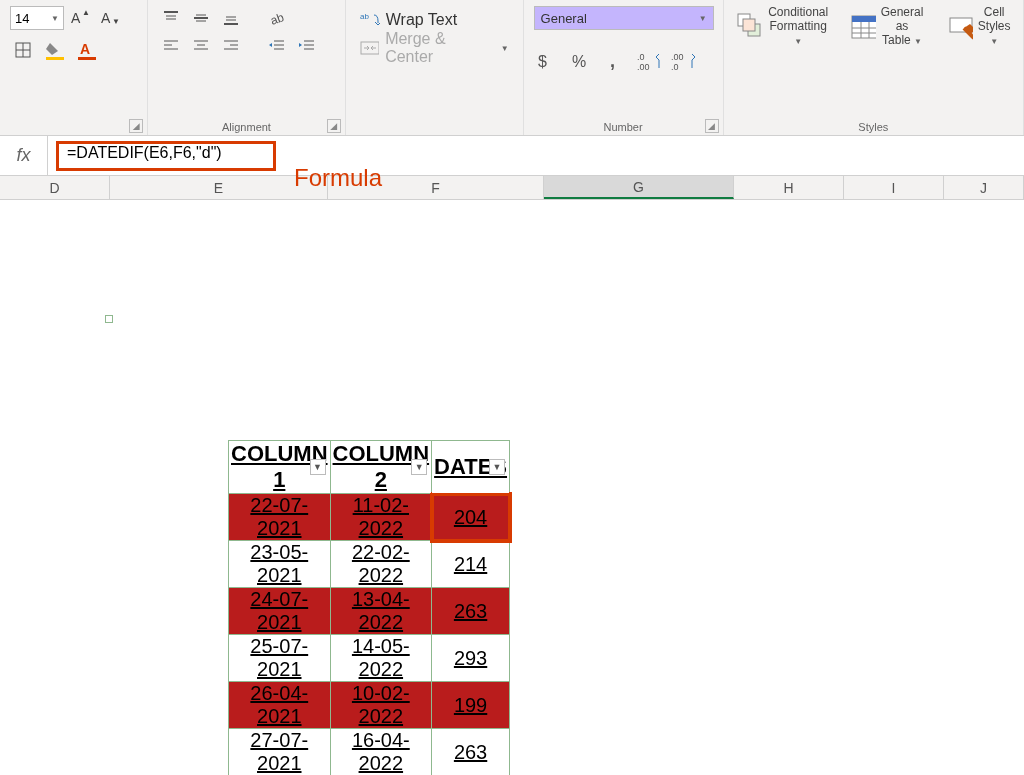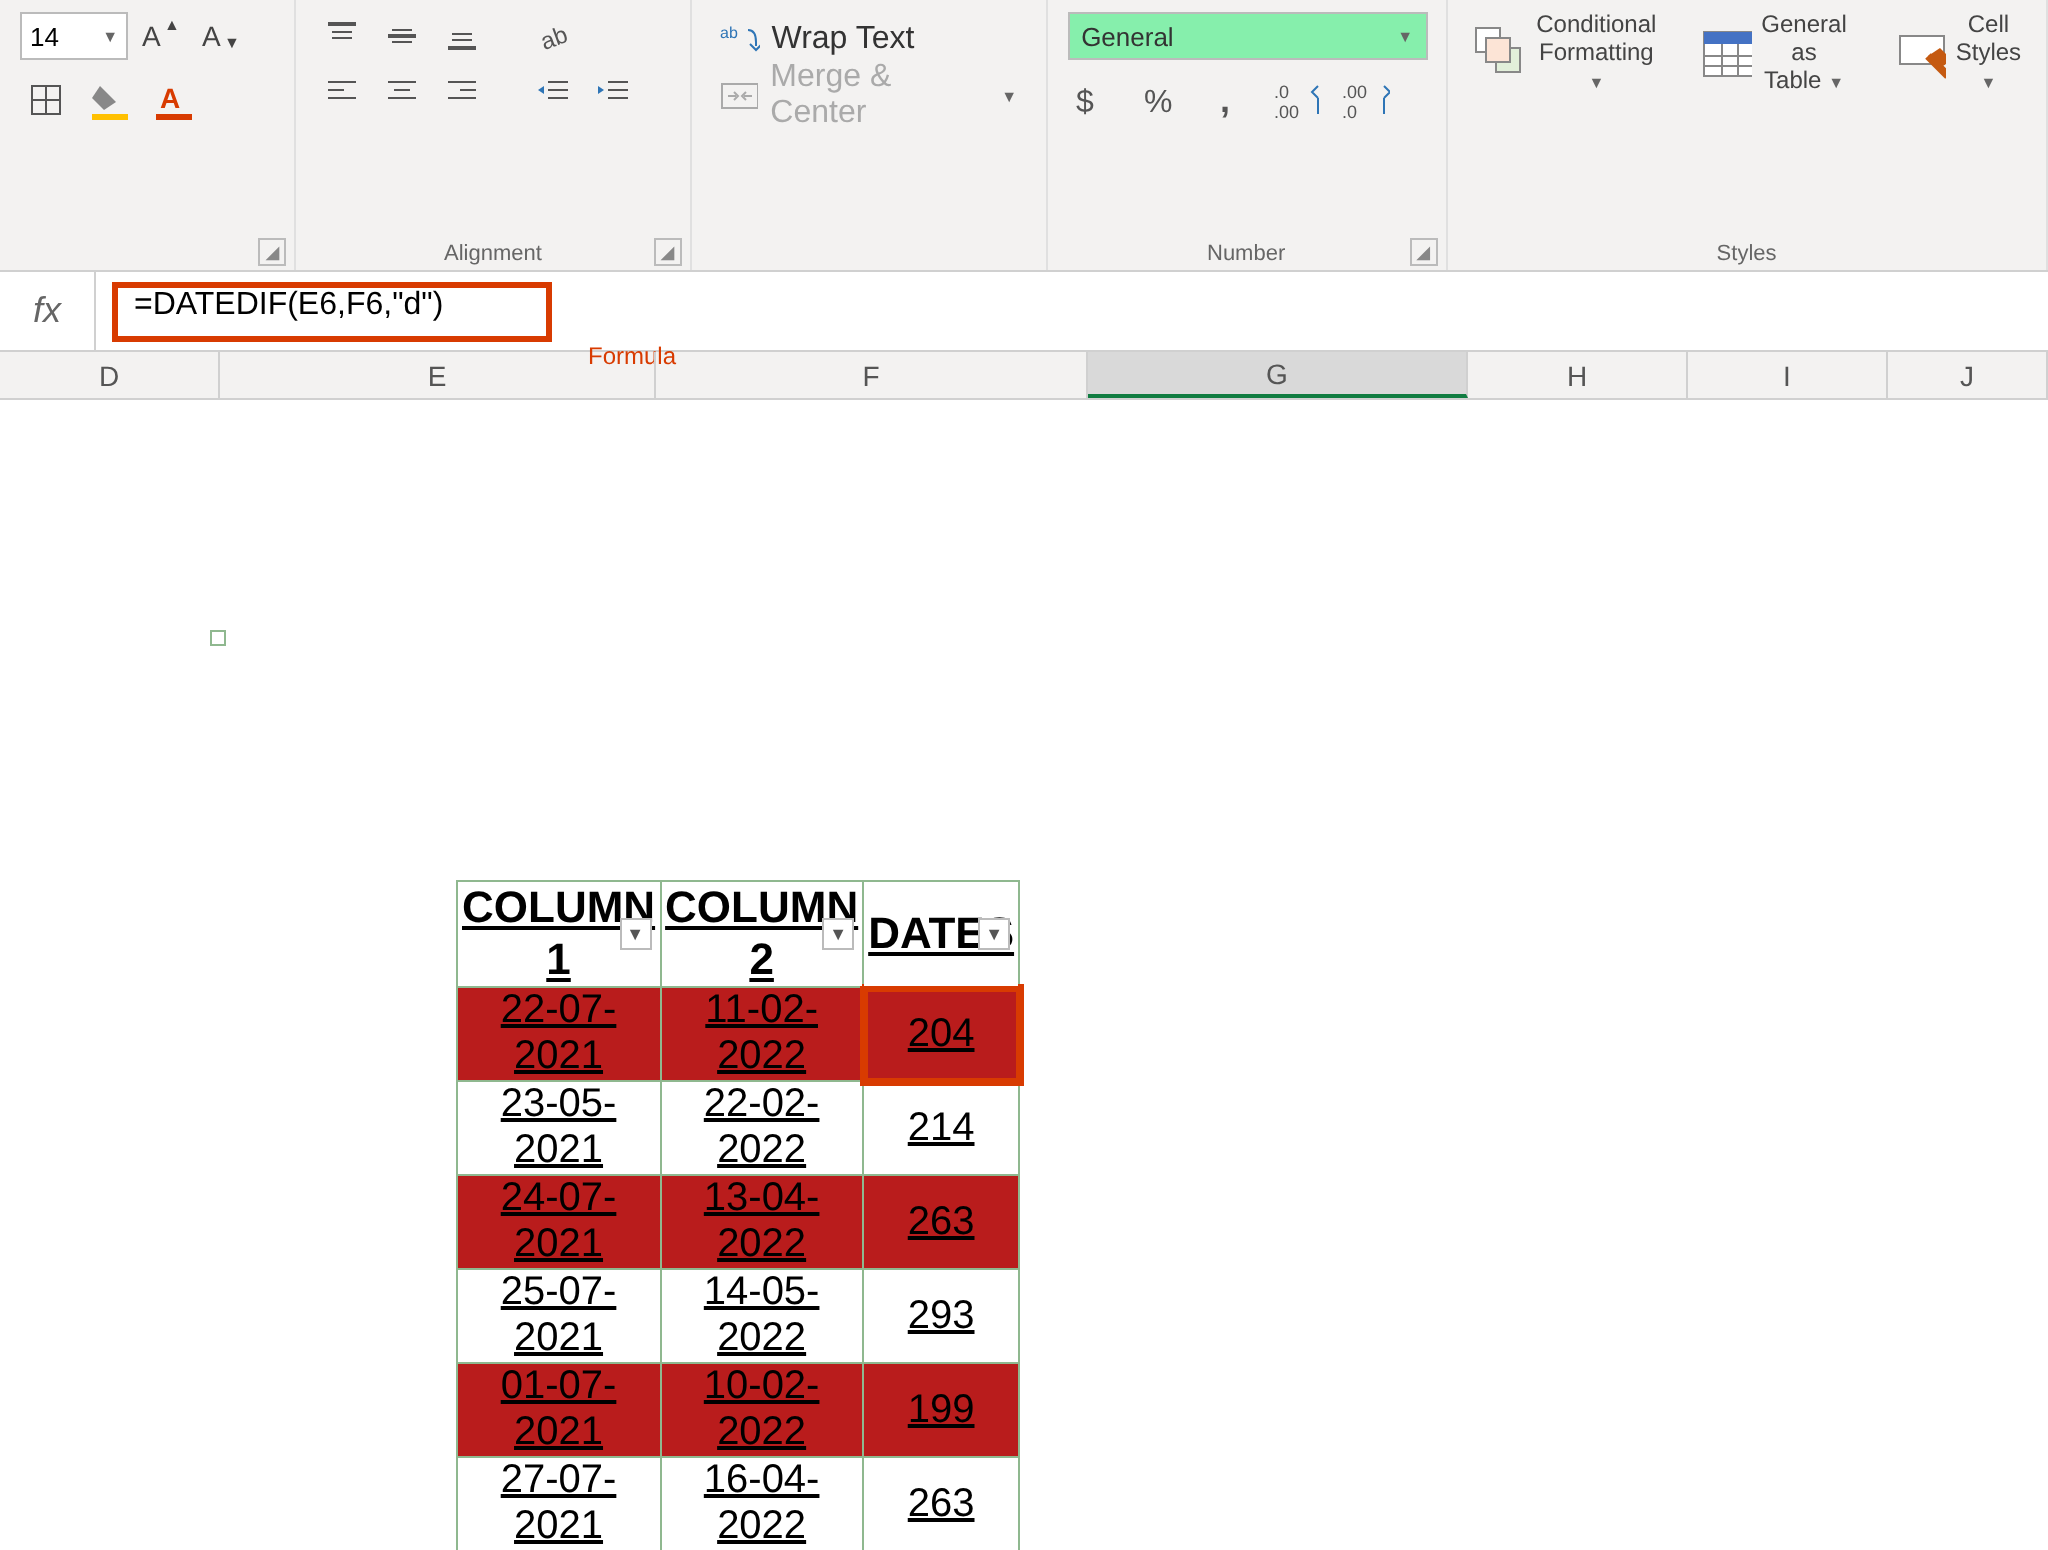--- a/index.html
+++ b/index.html
@@ -59,25 +59,25 @@
   .ibtn {
     width: 26px; height: 24px;
     display: flex; align-items: center; justify-content: center;
     border: 1px solid transparent;
   }
   .wide-btn { display: flex; align-items: center; gap: 6px; height: 28px; padding: 0 4px; color:#666; }
 
   
   .number-group { width: 200px; }
   .num-select {
-    border: 1px solid #bbb; background: #86efac;
+    border: 1px solid #bbb; background: #c4b5fd;
     height: 24px; width: 180px;
     display: flex; align-items: center; padding: 0 6px;
     font-size: 13px; color: #333;
-    margin-bottom: 8px;
+    margin-bottom: 19px;
   }
   .num-select .arrow { margin-left: auto; font-size: 8px; color:#666; }
   .num-row { display: flex; gap: 8px; align-items: center; }
 
   
   .styles-group { flex: 1; }
   .styles-row { display: flex; gap: 18px; justify-content: center; }
   .styles-btn { display:flex; align-items:center; gap:2px; font-size:12px; color:#444; }
   .styles-btn .lbl { text-align:center; line-height:1.15; }
   .caret { font-size:8px; color:#666; }
@@ -100,21 +100,21 @@
     height: 30px;
     margin-left: 8px;
     padding: 0 8px;
     font-size: 16px;
     border: 3px solid #d83b01;
     background:#fff;
   }
   .formula-callout {
     margin-left: 18px;
     color: #d83b01;
-    font-size: 12px;
+    font-size: 24px;
     margin-top: 44px;
   }
 
   
   .col-headers {
     display: flex;
     height: 24px;
     background: #f3f2f1;
     border-bottom: 1px solid #d0d0d0;
   }
@@ -432,21 +432,21 @@
             <td class="c1">24-07-2021</td>
             <td class="c2">13-04-2022</td>
             <td class="c3">263</td>
           </tr>
           <tr>
             <td class="c1">25-07-2021</td>
             <td class="c2">14-05-2022</td>
             <td class="c3">293</td>
           </tr>
           <tr class="band">
-            <td class="c1">01-07-2021</td>
+            <td class="c1">26-04-2021</td>
             <td class="c2">10-02-2022</td>
             <td class="c3">199</td>
           </tr>
           <tr>
             <td class="c1">27-07-2021</td>
             <td class="c2">16-04-2022</td>
             <td class="c3">263</td>
           </tr>
         </tbody>
   </table>

